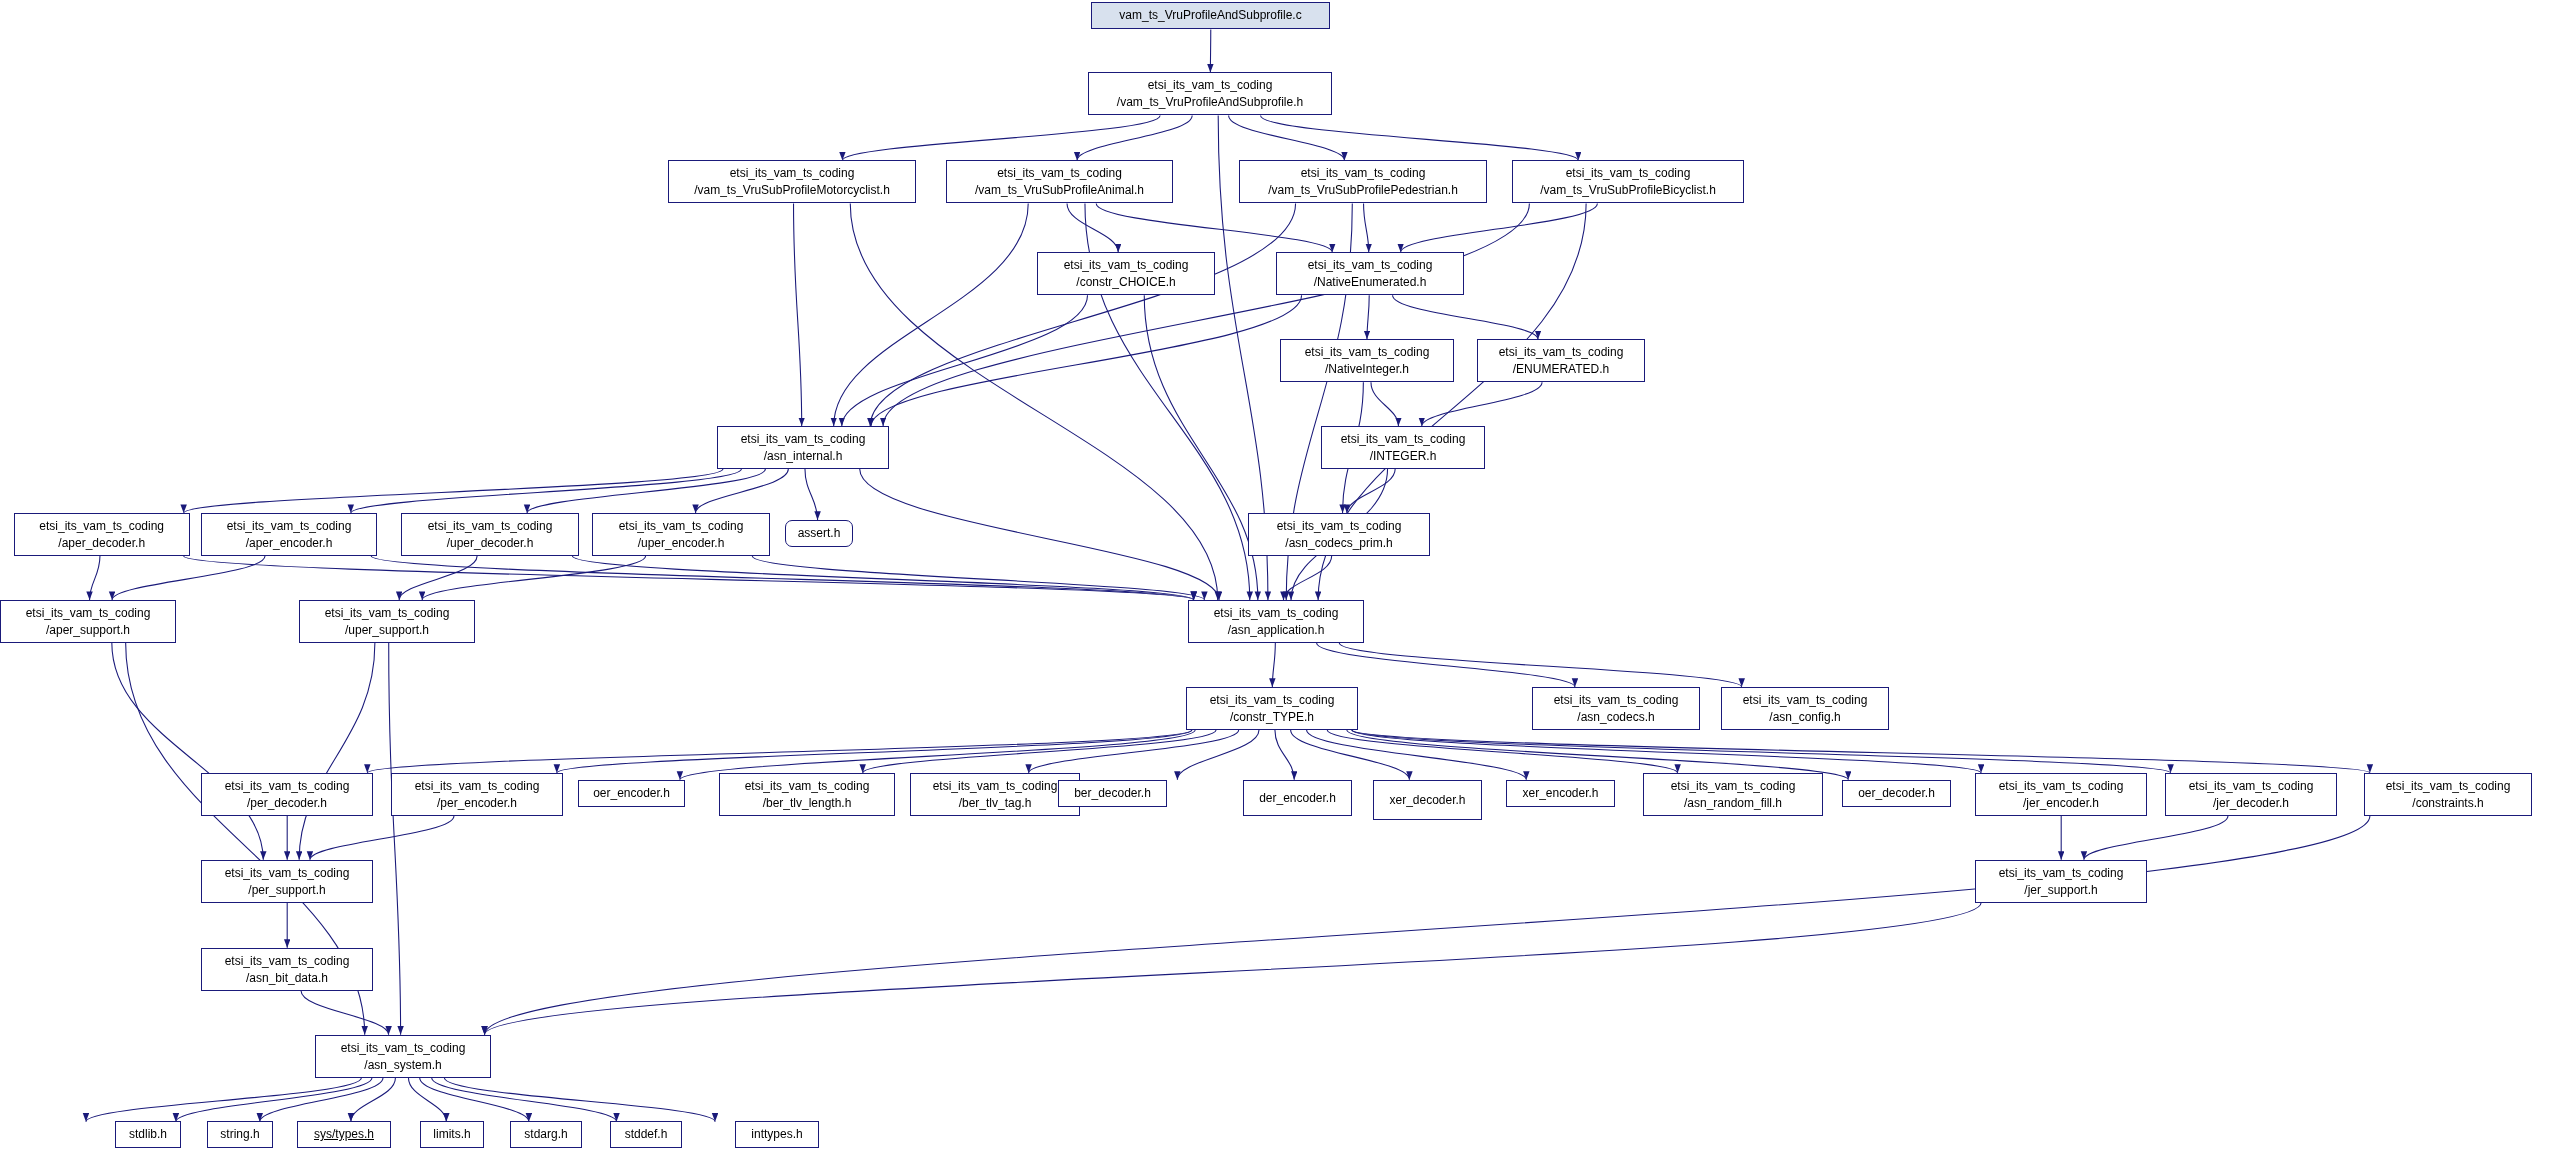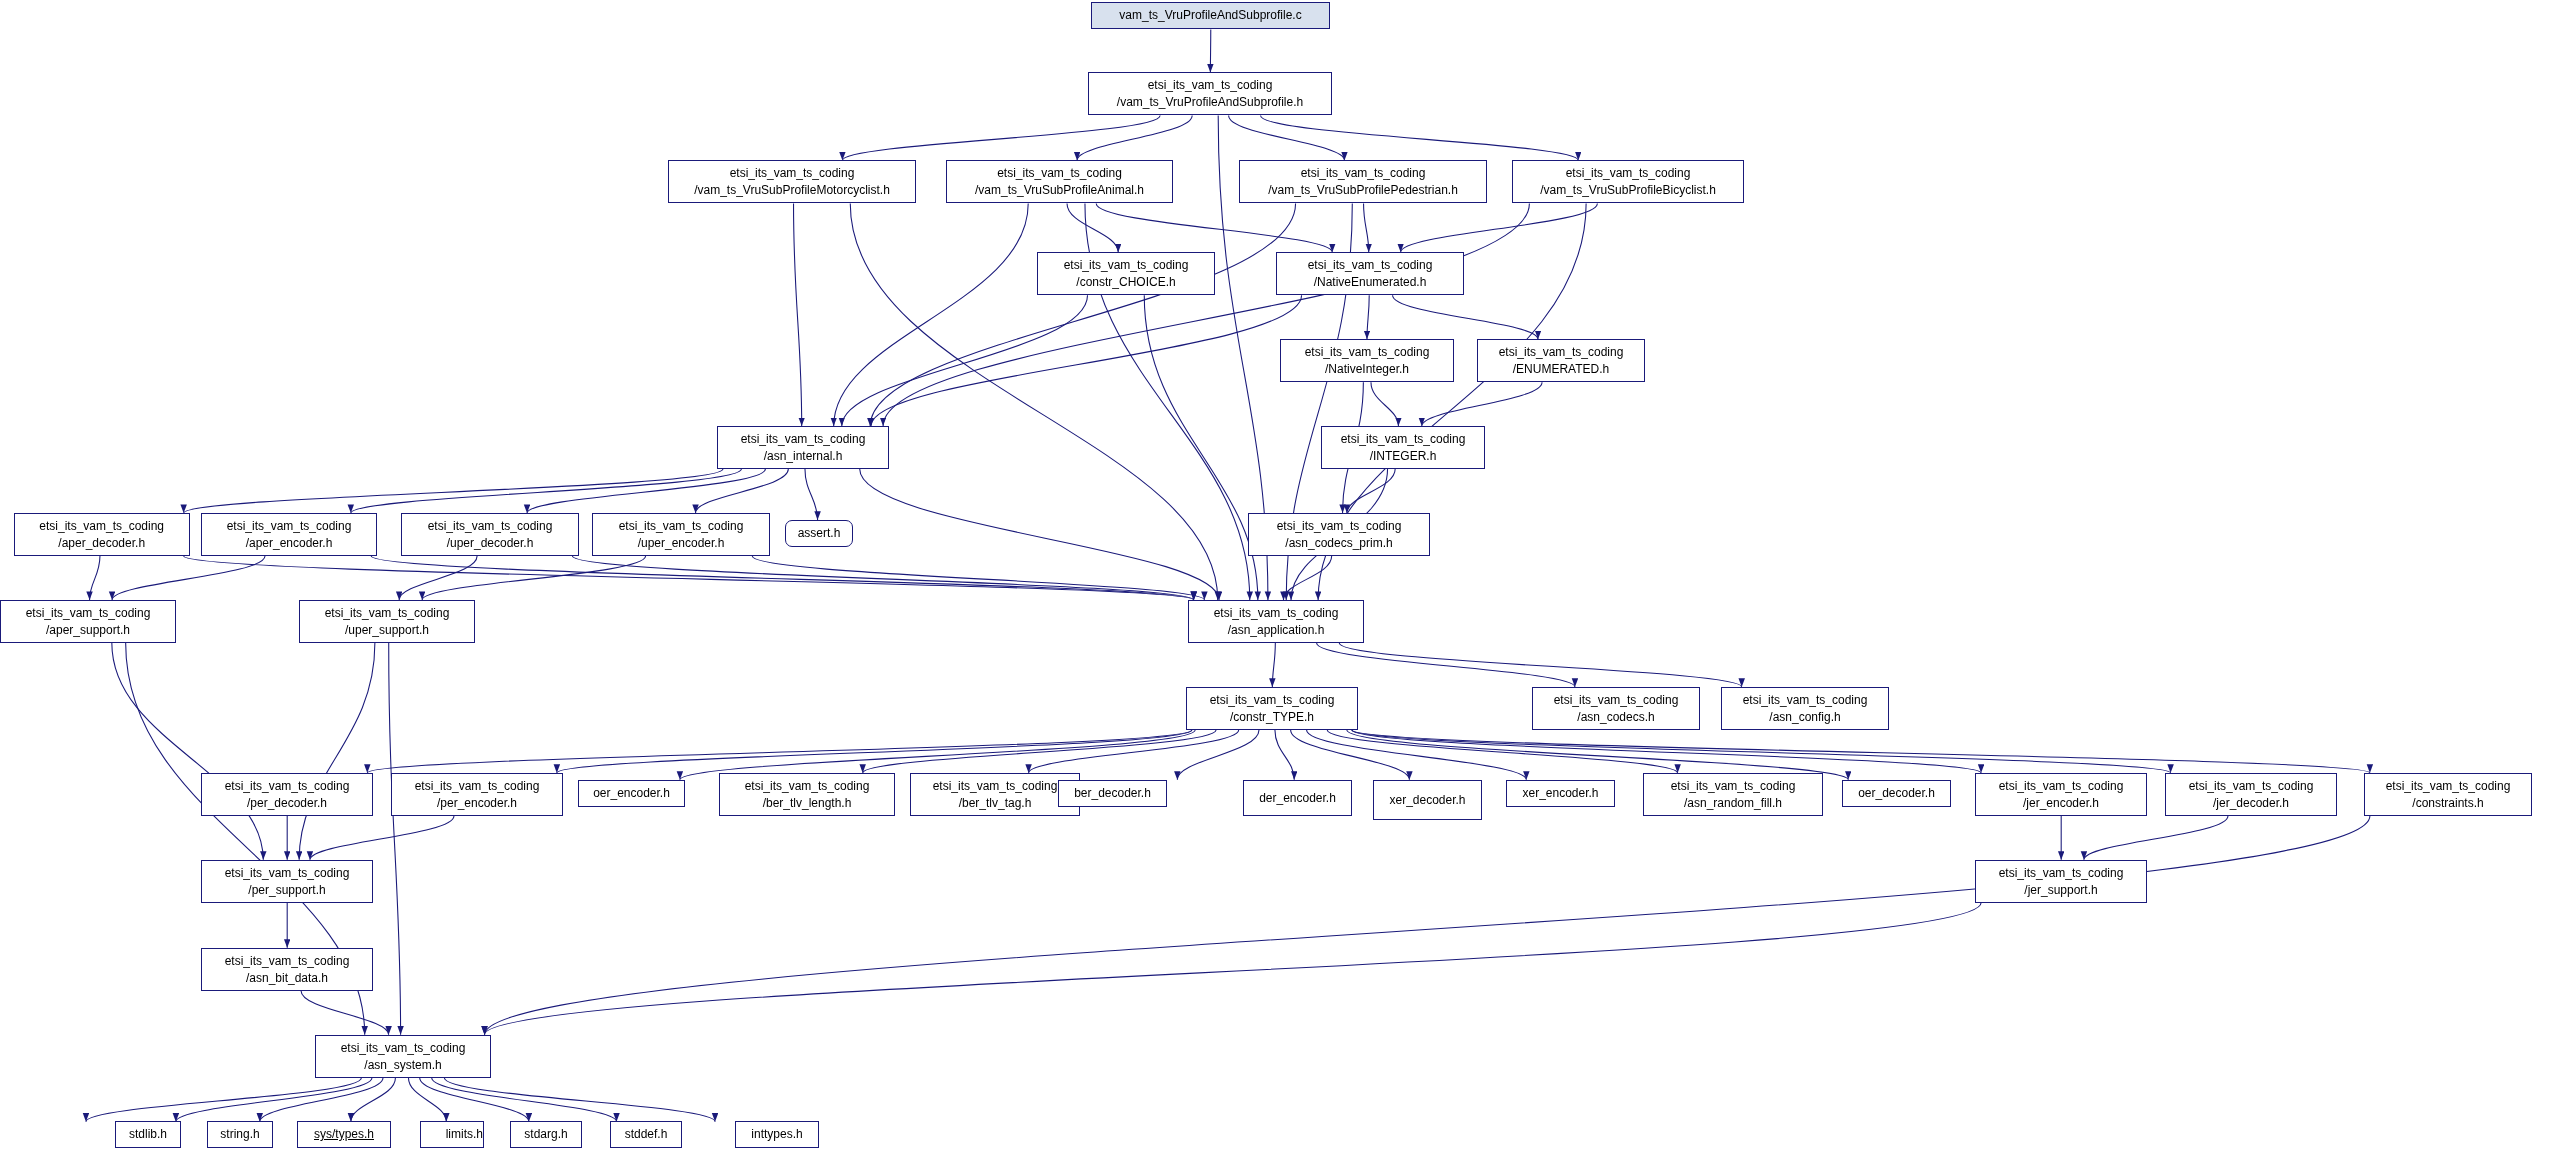--- a/index.html
+++ b/index.html
@@ -181,18 +181,18 @@
     <div class="node" style="left: 2165px; top: 773px; width: 172px; height: 43px;"><span>etsi_its_vam_ts_coding</span><span>/jer_decoder.h</span></div>
     <div class="node" style="left: 2364px; top: 773px; width: 168px; height: 43px;"><span>etsi_its_vam_ts_coding</span><span>/constraints.h</span></div>
     <div class="node" style="left: 1975px; top: 860px; width: 172px; height: 43px;"><span>etsi_its_vam_ts_coding</span><span>/jer_support.h</span></div>
     <div class="node" style="left: 201px; top: 860px; width: 172px; height: 43px;"><span>etsi_its_vam_ts_coding</span><span>/per_support.h</span></div>
     <div class="node" style="left: 201px; top: 948px; width: 172px; height: 43px;"><span>etsi_its_vam_ts_coding</span><span>/asn_bit_data.h</span></div>
     <div class="node" style="left: 315px; top: 1035px; width: 176px; height: 43px;"><span>etsi_its_vam_ts_coding</span><span>/asn_system.h</span></div>
     <div class="node" style="left: 29px; top: 1160px; width: 63px; height: 27px;"><span>stdio.h</span></div>
     <div class="node" style="left: 115px; top: 1121px; width: 66px; height: 27px;"><span>stdlib.h</span></div>
     <div class="node" style="left: 207px; top: 1121px; width: 66px; height: 27px;"><span>string.h</span></div>
     <div class="node" style="left: 297px; top: 1121px; width: 94px; height: 27px; text-decoration: underline;"><span>sys/types.h</span></div>
-    <div class="node" style="left: 420px; top: 1121px; width: 64px; height: 27px; align-items: flex-end;"><span>limits.h</span></div>
+    <div class="node" style="left: 420px; top: 1121px; width: 64px; height: 27px;"><span>limits.h</span></div>
     <div class="node" style="left: 510px; top: 1121px; width: 72px; height: 27px;"><span>stdarg.h</span></div>
     <div class="node" style="left: 610px; top: 1121px; width: 72px; height: 27px;"><span>stddef.h</span></div>
     <div class="node" style="left: 735px; top: 1121px; width: 84px; height: 27px;"><span>inttypes.h</span></div>
   </div>
 
 
 </body></html>

